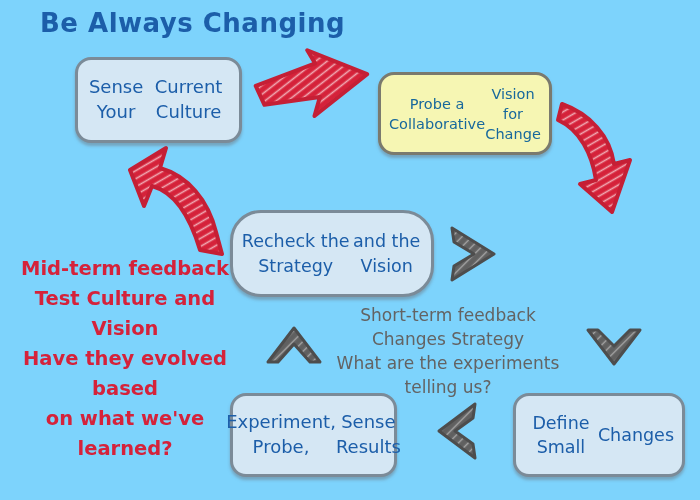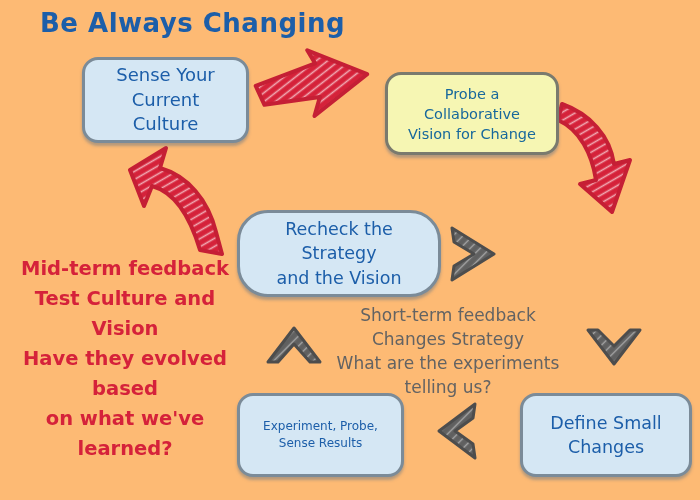--- a/index.html
+++ b/index.html
@@ -1,39 +1,39 @@
 <!DOCTYPE html>
 <html><head>
 <meta charset="utf-8">
 <style>
   html,body{margin:0;padding:0;background:#ffffff;}
   body{font-family:"DejaVu Sans","Liberation Sans",sans-serif;}
-  #canvas{position:relative;width:700px;height:500px;background:#fdba74;overflow:hidden;}
+  #canvas{position:relative;width:700px;height:500px;background:#7dd3fc;overflow:hidden;}
 
   .title{
     position:absolute;left:40px;top:8px;
     font-size:26px;font-weight:600;letter-spacing:.5px;
     color:#1c5ea9;white-space:nowrap;
   }
 
   .node{
     position:absolute;box-sizing:border-box;
     background:#d5e7f4;border:3px solid #7b8b98;border-radius:16px;
     box-shadow:0 3px 3px rgba(108,120,132,.5);
-    display:flex;flex-direction:column;align-items:center;justify-content:center;
+    display:flex;flex-direction:row;align-items:center;justify-content:center;
     color:#1c5ea9;text-align:center;line-height:1.38;font-weight:500;
-    z-index:2;padding:2px 14px;margin-left:7px;
+    z-index:2;padding:2px 8px;
   }
   .node.highlight{background:#f6f6b3;border-color:#7a7a6e;color:#17689c;}
 
   #sense{left:75px;top:57px;width:167px;height:86px;font-size:18px;}
   #create{left:378px;top:72px;width:174px;height:83px;font-size:14.5px;}
   #recheck{left:230px;top:210px;width:204px;height:87px;font-size:17.5px;border-radius:31px;}
   #turn{left:515px;top:220px;width:163px;height:82px;font-size:17.5px;}
-  #experiment{left:230px;top:393px;width:167px;height:84px;font-size:12px;}
+  #experiment{left:230px;top:393px;width:167px;height:84px;font-size:18px;}
   #define{left:513px;top:393px;width:172px;height:84px;font-size:17.5px;}
 
   .annotation{position:absolute;text-align:center;z-index:2;font-weight:600;}
   #midterm{left:2px;top:254px;width:246px;font-size:19.5px;line-height:30px;color:#d5223a;}
   #shortterm{left:322px;top:303px;width:252px;font-size:17px;line-height:24px;color:#636363;font-weight:500;}
 
   svg.flow{position:absolute;left:0;top:0;z-index:1;pointer-events:none;}
 </style>
 </head>
 <body>

